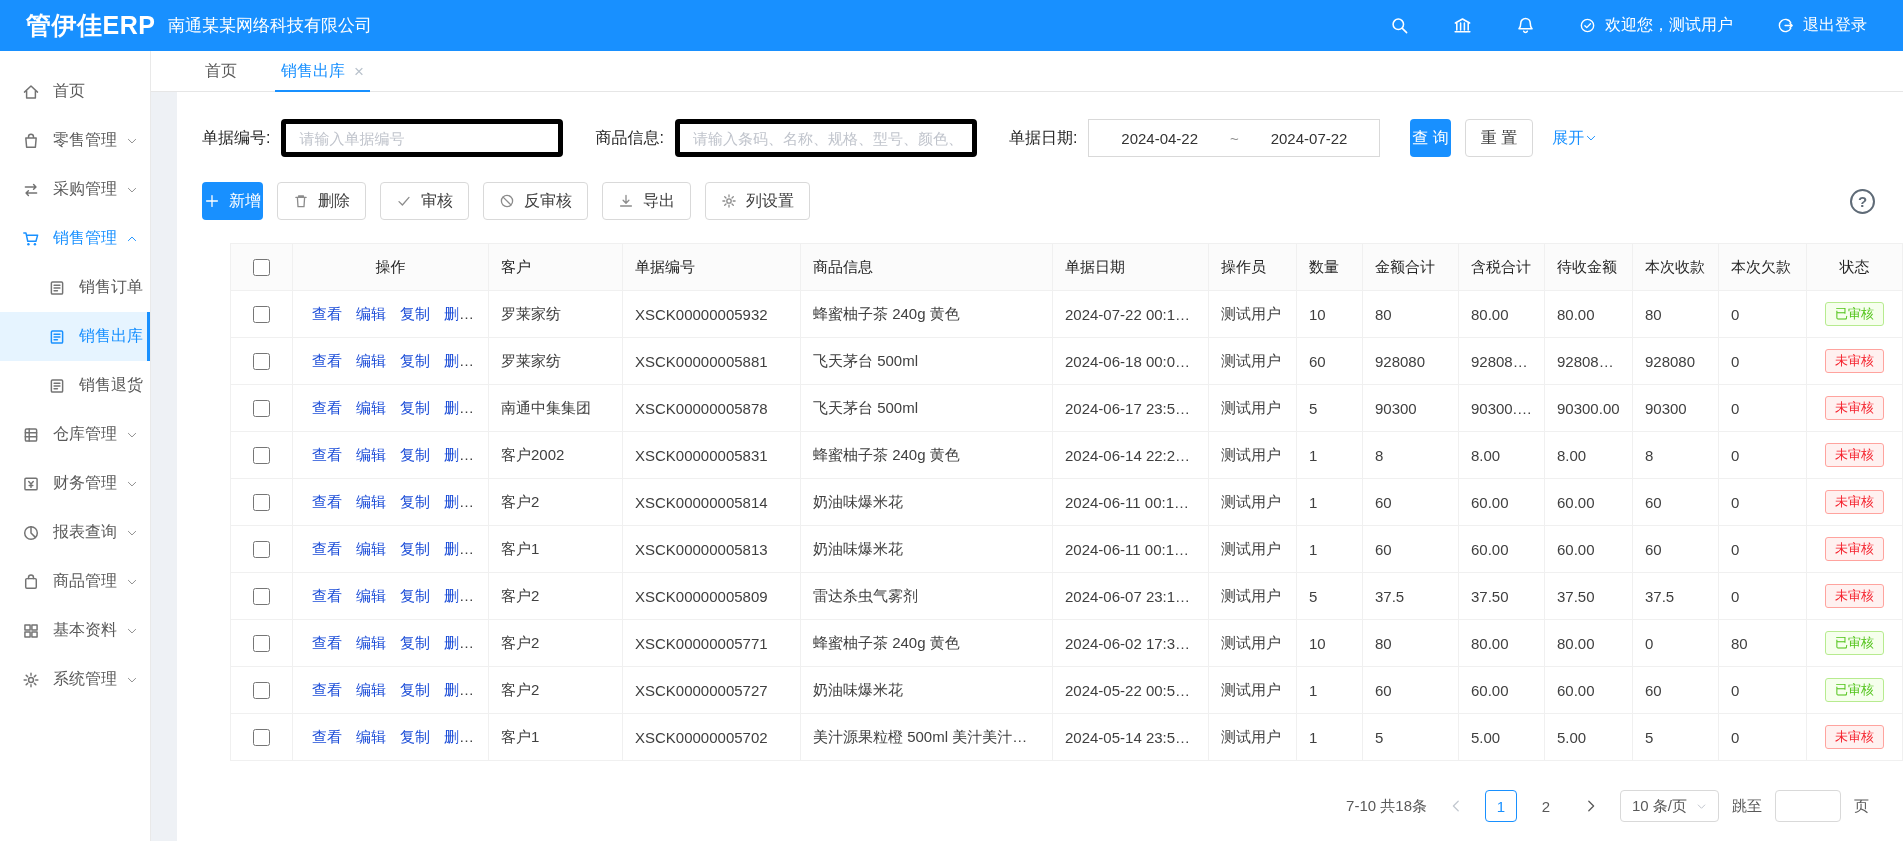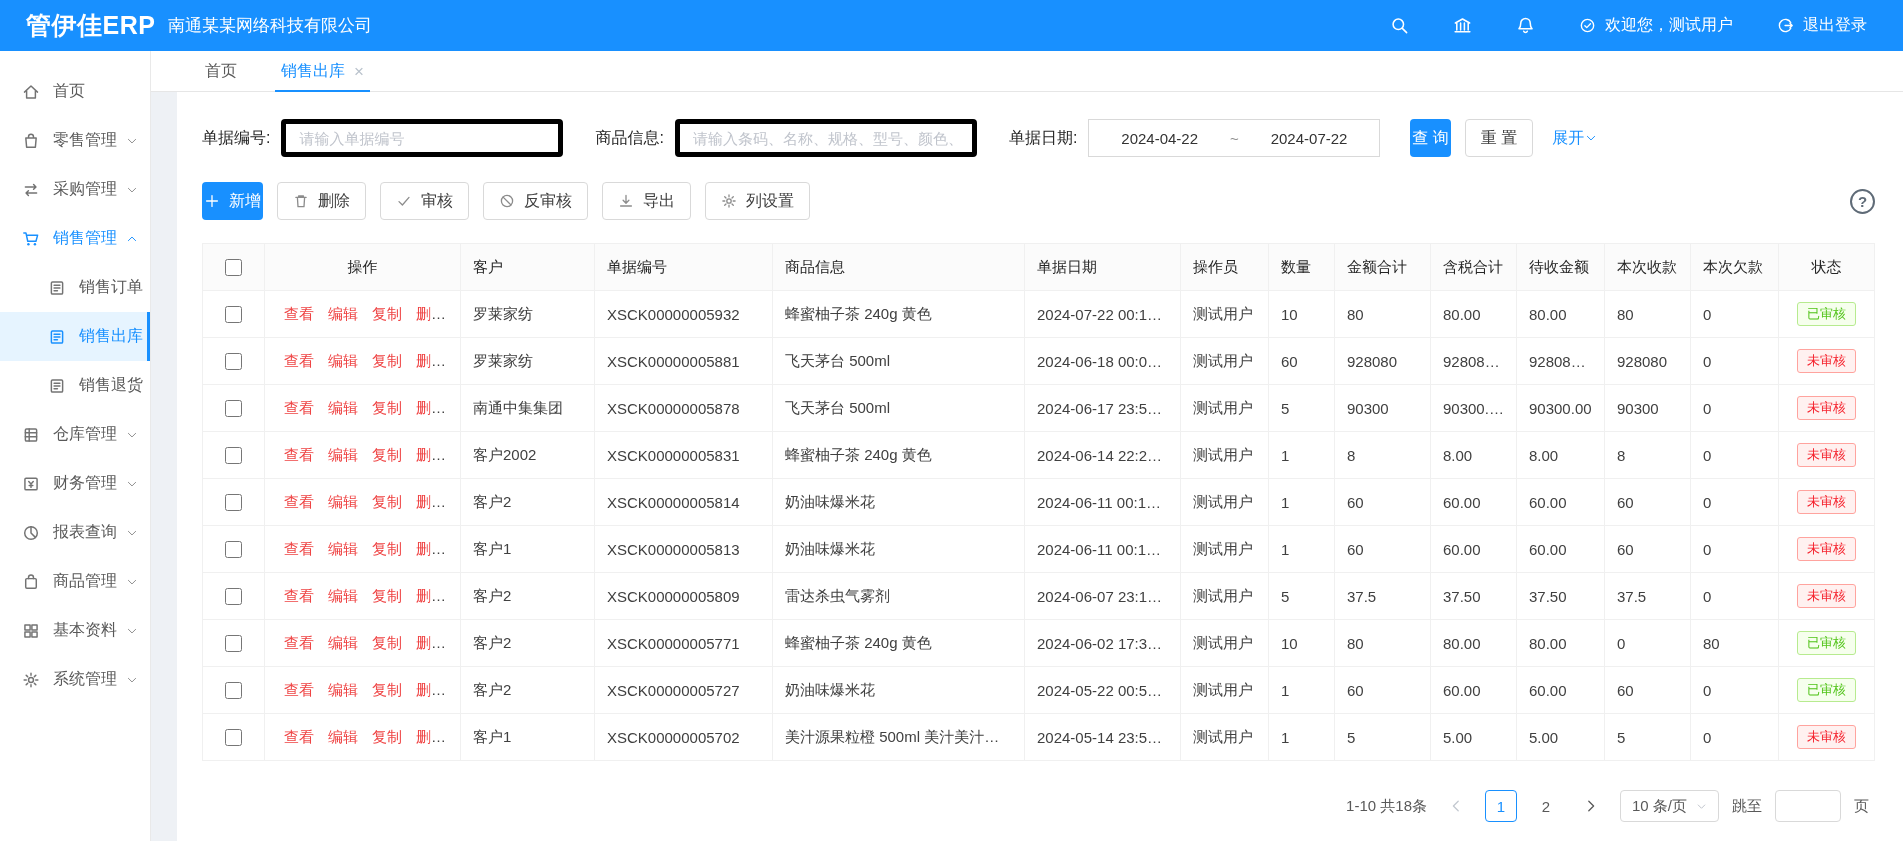--- a/index.html
+++ b/index.html
@@ -57,27 +57,27 @@
   .expand-link{ color:#1890ff; margin-left:19px; display:inline-flex; align-items:center; gap:1px; font-size:16px; cursor:pointer; }
   .expand-link [data-icon]{ font-size:12px; }
 
   
   .toolbar{ margin-top:25px; display:flex; align-items:center; gap:14px; }
   .tbtn [data-icon]{ font-size:16px; color:#8c8c8c; margin-right:9px; }
   .tbtn.btn-primary [data-icon]{ color:#fff; }
   .help-circle{ margin-left:auto; width:25px; height:25px; border:2px solid #5f6b77; border-radius:50%; display:flex; align-items:center; justify-content:center; font-size:15px; font-weight:bold; color:#5f6b77; cursor:pointer; }
 
   
-  .grid{ width:100%; border-collapse:collapse; table-layout:fixed; margin-top:23px; }
+  .grid{ width:100%; border-collapse:collapse; table-layout:fixed; margin-top:23px;margin-left:28px; }
   .grid th, .grid td{ border:1px solid #f0f0f0; height:47px; padding:0 12px; font-size:15px; text-align:left; overflow:hidden; white-space:nowrap; text-overflow:ellipsis; color:#404040; }
   .grid th{ background:#fbfbfb; font-weight:500; color:#262626; }
   .grid td.cb, .grid th.cb{ text-align:center; padding:0; }
   .grid .center{ text-align:center; }
   .grid input[type=checkbox]{ width:17px; height:17px; vertical-align:middle; cursor:pointer; }
-  .actions a{ color:#ef4444; text-decoration:none; margin:0 7px; cursor:pointer; }
+  .actions a{ color:#1d4ed8; text-decoration:none; margin:0 7px; cursor:pointer; }
   .badge{ display:inline-block; padding:3px 9px; border-radius:3px; font-size:13px; line-height:1.25; }
   .badge.approved{ color:#52c41a; border:1px solid #b7eb8f; background:#f6ffed; }
   .badge.unapproved{ color:#f5222d; border:1px solid #ffa39e; background:#fff1f0; }
   .red{ color:#f5222d; }
 
   
   .pagination{ margin-top:29px; display:flex; align-items:center; justify-content:flex-end; gap:13px; font-size:15px; color:#595959; padding-right:6px; }
   .page-box{ min-width:32px; height:32px; border-radius:4px; display:flex; align-items:center; justify-content:center; cursor:pointer; }
   .page-box.current{ border:1px solid #1890ff; color:#1890ff; }
   .arrow-prev{ color:#c3c9d0; font-size:16px; }
@@ -579,21 +579,21 @@
           <td>5.00</td>
           <td>5.00</td>
           <td>5</td>
           <td>0</td>
           <td class="center"><span class="badge unapproved">未审核</span></td>
         </tr>
       </tbody>
   </table>
 
   <div class="pagination">
-    <span>1-10 共18条</span>
+    <span>7-10 共18条</span>
     <span class="page-box arrow-prev" data-icon="chevron-left-icon">
         <svg viewBox="0 0 16 16">
           <path d="M10.2 3.2 5.4 8l4.8 4.8"></path>
         </svg>
       </span>
     <span class="page-box current">1</span>
     <span class="page-box">2</span>
     <span class="page-box arrow-next" data-icon="chevron-right-icon">
         <svg viewBox="0 0 16 16">
           <path d="M5.8 3.2 10.6 8l-4.8 4.8"></path>

